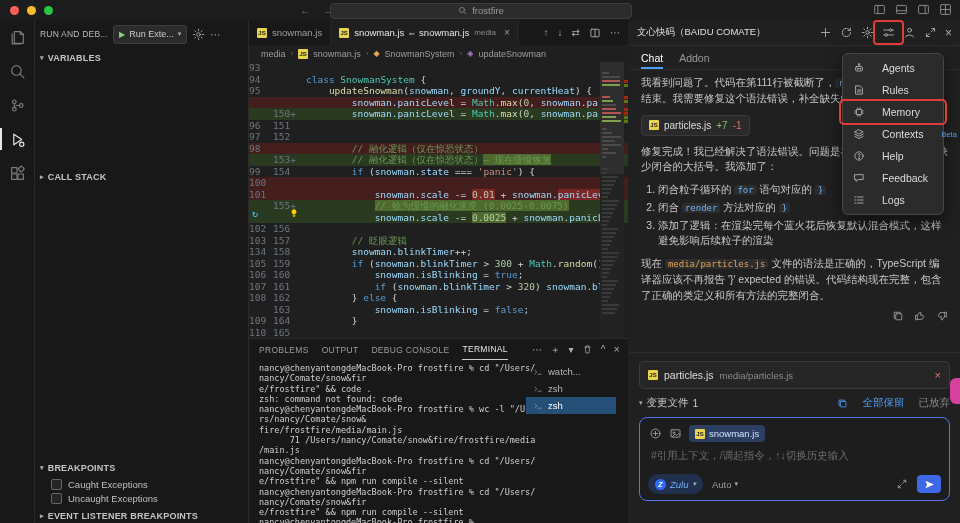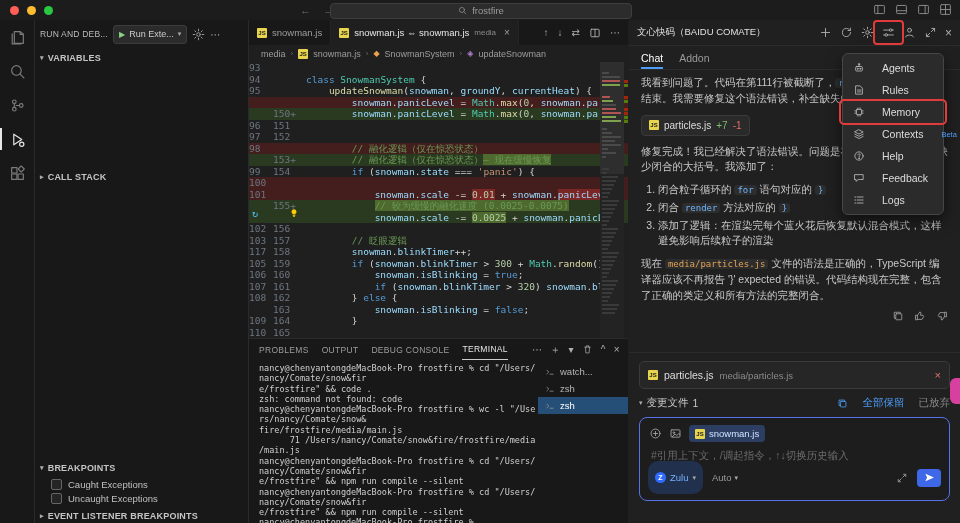--- a/index.html
+++ b/index.html
@@ -76,21 +76,21 @@
 
   
   .panel{position:absolute;left:249px;top:338px;width:379px;height:185px;background:#181818;border-top:1px solid #2a2a2a;}
   .panel-tabs{height:21px;display:flex;align-items:stretch;padding-left:10px;gap:13px;font-size:8.5px;color:#9d9d9d;letter-spacing:.3px;}
   .ptab{display:flex;align-items:center;}
   .ptab.active{color:#e6e6e6;border-bottom:1px solid #ccc;}
   .panel-actions{margin-left:auto;display:flex;align-items:center;gap:8px;padding-right:8px;color:#b0b0b0;font-size:10px;}
   .panel-actions svg{width:11px;height:11px;}
   .term{position:absolute;left:10px;top:24px;right:92px;bottom:0;font-family:"DejaVu Sans Mono",monospace;
         font-size:8.5px;line-height:10.3px;color:#cfcfcf;white-space:pre;overflow:hidden;}
-  .termlist{position:absolute;right:0;top:24px;width:90px;bottom:0;font-size:9.5px;color:#b6b6b6;}
+  .termlist{position:absolute;right:12px;top:24px;width:90px;bottom:0;font-size:9.5px;color:#b6b6b6;}
   .term-item{height:17px;display:flex;align-items:center;gap:5px;padding-left:7px;}
   .term-item svg{width:10px;height:10px;flex:none;}
   .term-item.active{background:#264f78;color:#fff;}
 
   
   .rpanel{position:absolute;left:629px;right:0;top:20px;bottom:0;background:#202020;}
   .rp-header{height:25px;display:flex;align-items:center;padding:0 8px;border-bottom:1px solid #2c2c2c;}
   .rp-title{font-size:9.5px;color:#e0e0e0;white-space:nowrap;}
   .rp-icons{margin-left:auto;display:flex;align-items:center;gap:8px;}
   .rp-icons svg{width:13px;height:13px;stroke:#b0b0b0;stroke-width:1.1;}
@@ -123,21 +123,21 @@
   .keep{margin-left:auto;color:#4d9df8;display:flex;align-items:center;gap:15px;}
   .keep svg{width:11px;height:11px;stroke:#4d9df8;}
   .discard{color:#8a8a8a;margin-left:10px;}
   .inputbox{margin-top:2px;height:84px;border:1px solid #5672e8;border-radius:8px;background:#1d1d1d;position:relative;padding:7px 9px;box-sizing:border-box;}
   .chips{display:flex;gap:7px;align-items:center;}
   .chips svg{width:13px;height:13px;}
   .fchip2{display:inline-flex;gap:4px;background:#2c3f63;color:#cfe0ff;border-radius:4px;height:17px;align-items:center;padding:0 6px;font-size:9.5px;}
   .ph-input{display:block;margin-top:6px;width:96%;background:transparent;border:none;outline:none;color:#ddd;font-size:10.5px;font-family:"Liberation Sans",sans-serif;}
   .ph-input::placeholder{color:#6b6b6b;}
   .input-bottom{position:absolute;left:8px;right:8px;bottom:6px;display:flex;align-items:center;gap:9px;}
-  .model-pill{display:flex;align-items:center;gap:4px;background:#20304d;border-radius:10px;height:33px;padding:0 7px;color:#78aeff;font-size:9.5px;}
+  .model-pill{display:flex;align-items:center;gap:4px;background:#20304d;border-radius:10px;height:20px;padding:0 7px;color:#78aeff;font-size:9.5px;font-style:italic;}
   .z-logo{width:11px;height:11px;border-radius:50%;background:#2f6bff;color:#fff;font-size:7px;font-weight:bold;display:flex;align-items:center;justify-content:center;}
   .mode{color:#9a9a9a;font-size:9.5px;display:flex;gap:3px;align-items:center;}
   .send-grp{margin-left:auto;display:flex;gap:9px;align-items:center;}
   .send-grp svg{width:12px;height:12px;}
   .send-btn{width:24px;height:18px;background:#3e68e8;border-radius:4px;display:flex;align-items:center;justify-content:center;}
   .send-btn svg{width:11px;height:11px;stroke:none;}
 
   .menu{position:absolute;top:33px;right:16px;width:100px;background:#2b2b2c;border:1px solid #464646;border-radius:6px;
         box-shadow:0 6px 16px rgba(0,0,0,.55);padding:3px 0;z-index:10;}
   .menu-item{height:22px;display:flex;align-items:center;gap:17px;padding:0 10px;font-size:10.5px;color:#dcdcdc;position:relative;}
@@ -313,21 +313,21 @@
         <div class="crow ctx"><span class="g go">97</span><span class="g gn">152</span><span class="cl"></span></div>
         <div class="crow del"><span class="g go">98</span><span class="g gn"></span><span class="cl"><span class="sg p">        </span><span class="sg m">// 融化逻辑（仅在惊恐状态）</span></span></div>
         <div class="crow add"><span class="g go"></span><span class="g gn">153+</span><span class="cl"><span class="sg p">        </span><span class="sg m">// 融化逻辑（仅在惊恐状态）</span><span class="sg m h">— 现在缓慢恢复</span></span></div>
         <div class="crow ctx"><span class="g go">99</span><span class="g gn">154</span><span class="cl"><span class="sg p">        </span><span class="sg k">if</span><span class="sg p"> (</span><span class="sg v">snowman</span><span class="sg p">.</span><span class="sg v">state</span><span class="sg p"> === </span><span class="sg s">'panic'</span><span class="sg p">) {</span></span></div>
         <div class="crow del"><span class="g go">100</span><span class="g gn"></span></div>
         <div class="crow del"><span class="g go">101</span><span class="g gn"></span><span class="cl"><span class="sg p">            </span><span class="sg v">snowman</span><span class="sg p">.</span><span class="sg v">scale</span><span class="sg p"> -= </span><span class="sg n h">0.01</span><span class="sg p"> + </span><span class="sg v">snowman</span><span class="sg p">.</span><span class="sg v h">panicLevel</span></span></div>
         <div class="crow add"><span class="g go"></span><span class="g gn">155+</span><span class="cl"><span class="sg p">            </span><span class="sg m h">// 较为缓慢的融化速度 (0.0025-0.0075)</span></span></div>
         <div class="crow add"><span class="g go"></span><span class="g gn"></span><span class="cl"><span class="sg p">            </span><span class="sg v">snowman</span><span class="sg p">.</span><span class="sg v">scale</span><span class="sg p"> -= </span><span class="sg n h">0.0025</span><span class="sg p"> + </span><span class="sg v">snowman</span><span class="sg p">.</span><span class="sg v">panicLeve</span></span></div>
         <div class="crow ctx"><span class="g go">102</span><span class="g gn">156</span><span class="cl"></span></div>
         <div class="crow ctx"><span class="g go">103</span><span class="g gn">157</span><span class="cl"><span class="sg p">        </span><span class="sg m">// 眨眼逻辑</span></span></div>
-        <div class="crow ctx"><span class="g go">117</span><span class="g gn">158</span><span class="cl"><span class="sg p">        </span><span class="sg v">snowman</span><span class="sg p">.</span><span class="sg v">blinkTimer</span><span class="sg p">++;</span></span></div>
+        <div class="crow ctx"><span class="g go">134</span><span class="g gn">158</span><span class="cl"><span class="sg p">        </span><span class="sg v">snowman</span><span class="sg p">.</span><span class="sg v">blinkTimer</span><span class="sg p">++;</span></span></div>
         <div class="crow ctx"><span class="g go">105</span><span class="g gn">159</span><span class="cl"><span class="sg p">        </span><span class="sg k">if</span><span class="sg p"> (</span><span class="sg v">snowman</span><span class="sg p">.</span><span class="sg v">blinkTimer</span><span class="sg p"> &gt; </span><span class="sg n">300</span><span class="sg p"> + </span><span class="sg c">Math</span><span class="sg p">.</span><span class="sg f">random</span><span class="sg p">() *</span></span></div>
         <div class="crow ctx"><span class="g go">106</span><span class="g gn">160</span><span class="cl"><span class="sg p">            </span><span class="sg v">snowman</span><span class="sg p">.</span><span class="sg v">isBlinking</span><span class="sg p"> = </span><span class="sg k">true</span><span class="sg p">;</span></span></div>
         <div class="crow ctx"><span class="g go">107</span><span class="g gn">161</span><span class="cl"><span class="sg p">            </span><span class="sg k">if</span><span class="sg p"> (</span><span class="sg v">snowman</span><span class="sg p">.</span><span class="sg v">blinkTimer</span><span class="sg p"> &gt; </span><span class="sg n">320</span><span class="sg p">) </span><span class="sg v">snowman</span><span class="sg p">.</span><span class="sg v">blink</span></span></div>
         <div class="crow ctx"><span class="g go">108</span><span class="g gn">162</span><span class="cl"><span class="sg p">        } </span><span class="sg k">else</span><span class="sg p"> {</span></span></div>
         <div class="crow ctx"><span class="g go"></span><span class="g gn">163</span><span class="cl"><span class="sg p">            </span><span class="sg v">snowman</span><span class="sg p">.</span><span class="sg v">isBlinking</span><span class="sg p"> = </span><span class="sg k">false</span><span class="sg p">;</span></span></div>
         <div class="crow ctx"><span class="g go">109</span><span class="g gn">164</span><span class="cl"><span class="sg p">        }</span></span></div>
         <div class="crow ctx"><span class="g go">110</span><span class="g gn">165</span><span class="cl"></span></div>
       </div>
     <span class="gutter-revert">↻</span>
     <svg class="bulb" viewBox="0 0 16 16">

